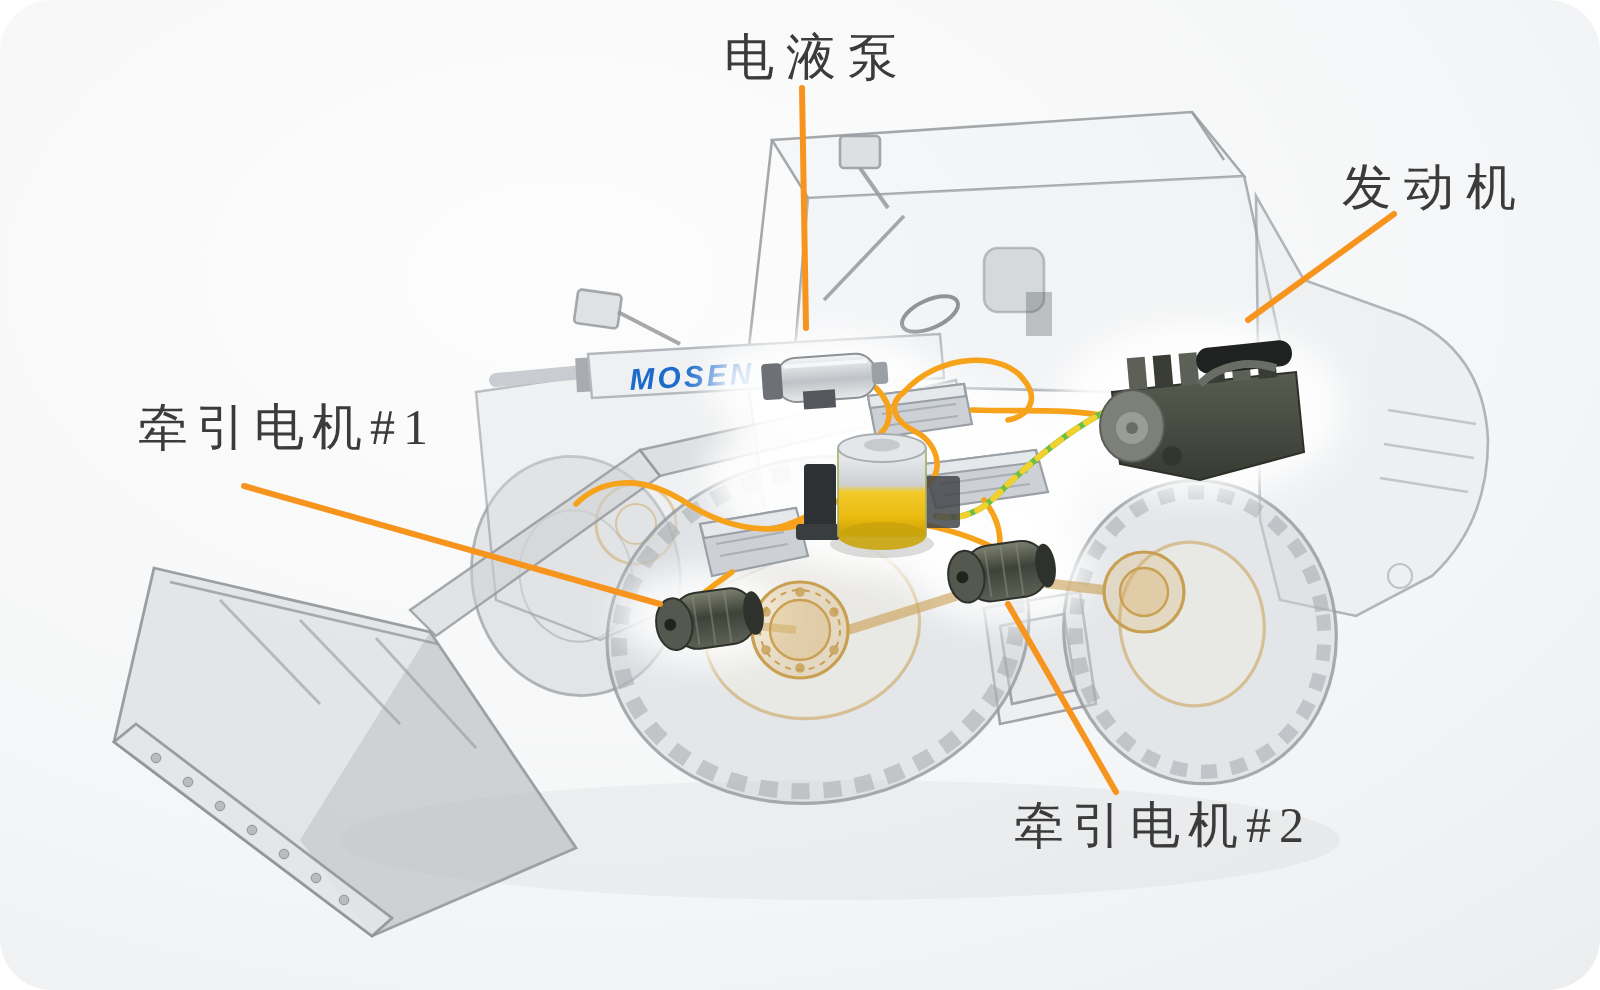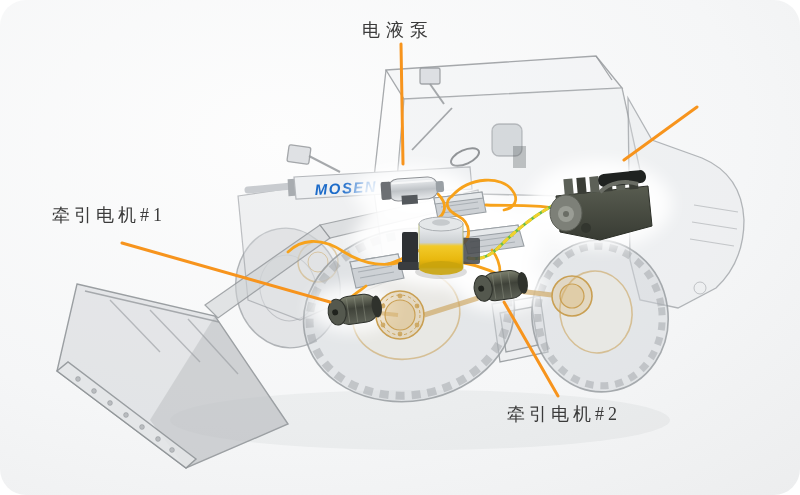--- a/index.html
+++ b/index.html
@@ -3,26 +3,26 @@
 <meta charset="utf-8">
 <style>
   html,body{margin:0;padding:0;background:#ffffff;}
   body{font-family:"Liberation Serif","DejaVu Serif",serif;}
   .card{
     position:relative;width:800px;height:495px;border-radius:26px;overflow:hidden;
     background:radial-gradient(130% 130% at 35% 28%, #fdfdfd 0%, #f5f6f7 45%, #eceDee 75%, #e7e8ea 100%);
   }
   .scene{position:absolute;left:0;top:0;}
   .callout{
-    position:absolute;color:#3b3b3b;font-size:18px;line-height:24px;
+    position:absolute;color:#3b3b3b;font-size:25px;line-height:24px;
     white-space:nowrap;font-weight:400;
   }
   .co-pump  {left:362px;top:18px; letter-spacing:6px;}
   .co-engine{left:671px;top:83px; letter-spacing:6px;}
-  .co-m1    {left:52px; top:203px;letter-spacing:4px;}
+  .co-m1    {left:69px; top:203px;letter-spacing:4px;}
   .co-m2    {left:507px;top:402px;letter-spacing:4px;text-align:right;}
 </style>
 </head>
 <body>
 
 <div class="card">
 
   <svg class="scene" width="800" height="495" viewBox="0 0 800 495">
     <defs>
       <linearGradient id="gSilver" x1="0" y1="0" x2="0" y2="1">
@@ -241,15 +241,16 @@
 
     <g stroke-width="3" stroke-linecap="round">
       <line x1="401" y1="44" x2="403" y2="164" stroke="#F7941D"></line>
       <line x1="697" y1="107" x2="624" y2="160" stroke="#F7941D"></line>
       <line x1="122" y1="243" x2="330" y2="302" stroke="#F7941D"></line>
       <line x1="504" y1="302" x2="558" y2="396" stroke="#F7941D"></line>
     </g>
   </svg>
 
   <div class="callout co-pump">电液泵</div>
+  <div class="callout co-engine">发动机</div>
   <div class="callout co-m1">牵引电机#1</div>
   <div class="callout co-m2">牵引电机#2</div>
 </div>
 
 </body></html>

